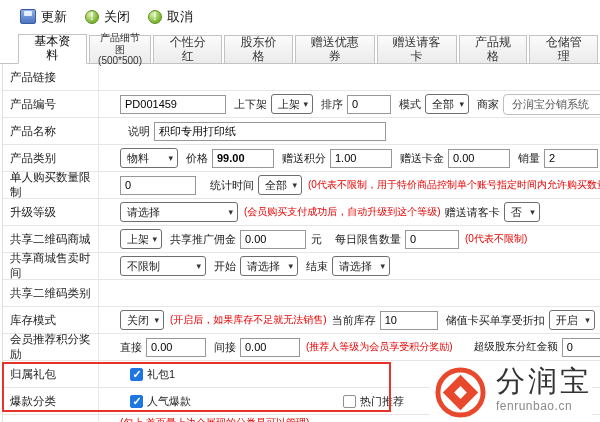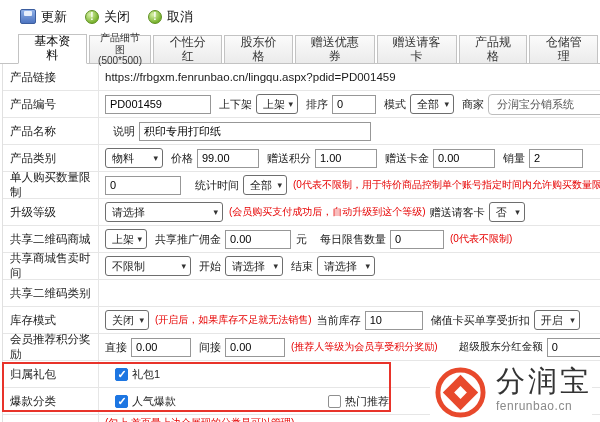--- a/index.html
+++ b/index.html
@@ -26,21 +26,21 @@
   .tab{display:flex;align-items:center;justify-content:center;text-align:center;
        height:28px;padding:0 11px;border:1px solid #c3c3c3;border-bottom:none;
        background:linear-gradient(#fbfbfb,#ebebeb);color:#333;font-size:12px;
        white-space:pre-line;line-height:1.15;margin-right:2px;cursor:pointer;box-sizing:border-box;}
   .tab.active{background:#fff;height:30px;margin-bottom:-1px;border-bottom:1px solid #fff;color:#000;}
   .tab.small{font-size:10px;padding:0 7px;}
   .tabfill{flex:1;height:29px;background:#edf4fb;}
 
   
   .formtable{margin-left:2px;border-left:1px solid #e0e0e0;}
-  .row{display:flex;align-items:center;height:26px;border-bottom:1px solid #e6e6e6;box-sizing:content-box;}
+  .row{display:flex;align-items:center;height:26px;border-bottom:1px solid #e6e6e6;box-sizing:content-box;gap:15px;}
   .rlabel{width:96px;flex:none;align-self:stretch;display:flex;align-items:center;
           padding-left:7px;border-right:1px solid #e6e6e6;font-size:11.5px;color:#1a1a1a;box-sizing:border-box;}
   .rcontent{flex:1;display:flex;align-items:center;padding-left:6px;min-width:0;
             font-size:11px;white-space:nowrap;overflow:hidden;}
   .lbl{margin:0 4px 0 8px;white-space:nowrap;font-size:11px;color:#222;text-align:right;}
   .txt{height:17px;border:1px solid #979797;padding:0 4px;font-family:inherit;
        font-size:11px;color:#000;background:#fff;}
   .sel{display:inline-flex;align-items:center;justify-content:space-between;height:20px;
        border:1px solid #6e6e6e;border-radius:3px;background:#fff;padding:0 4px 0 6px;
        gap:3px;cursor:pointer;box-sizing:border-box;flex:none;}
@@ -94,23 +94,20 @@
     <div class="tab">赠送请客卡</div>
     <div class="tab">产品规格</div>
     <div class="tab">仓储管理</div>
     <div class="tabfill"></div>
   </div>
 
   <div class="formtable">
 
     <div class="row">
       <div class="rlabel">产品链接</div>
-      <div class="rcontent">
-        <span class="linktext">https://frbgxm.fenrunbao.cn/lingqu.aspx?pdid=PD001459</span>
-      </div>
     </div>
 
     <div class="row">
       <div class="rlabel">产品编号</div>
       <div class="rcontent">
         <input class="txt" style="width: 96px;" value="PD001459">
         <span class="lbl">上下架</span>
         <span class="sel" style="min-width:42px">
           <span>上架</span>
           <span class="ar">▾</span>
@@ -139,21 +136,21 @@
     </div>
 
     <div class="row">
       <div class="rlabel">产品类别</div>
       <div class="rcontent">
         <span class="sel" style="min-width:58px">
           <span>物料</span>
           <span class="ar">▾</span>
         </span>
         <span class="lbl">价格</span>
-        <input class="txt" style="width: 52px;" value="99.00">
+        <input class="txt" style="width: 52px; font-weight: bold;" value="99.00">
         <span class="lbl">赠送积分</span>
         <input class="txt" style="width: 52px;" value="1.00">
         <span class="lbl">赠送卡金</span>
         <input class="txt" style="width: 52px;" value="0.00">
         <span class="lbl">销量</span>
         <input class="txt" style="width: 44px;" value="2">
       </div>
     </div>
 
     <div class="row">

